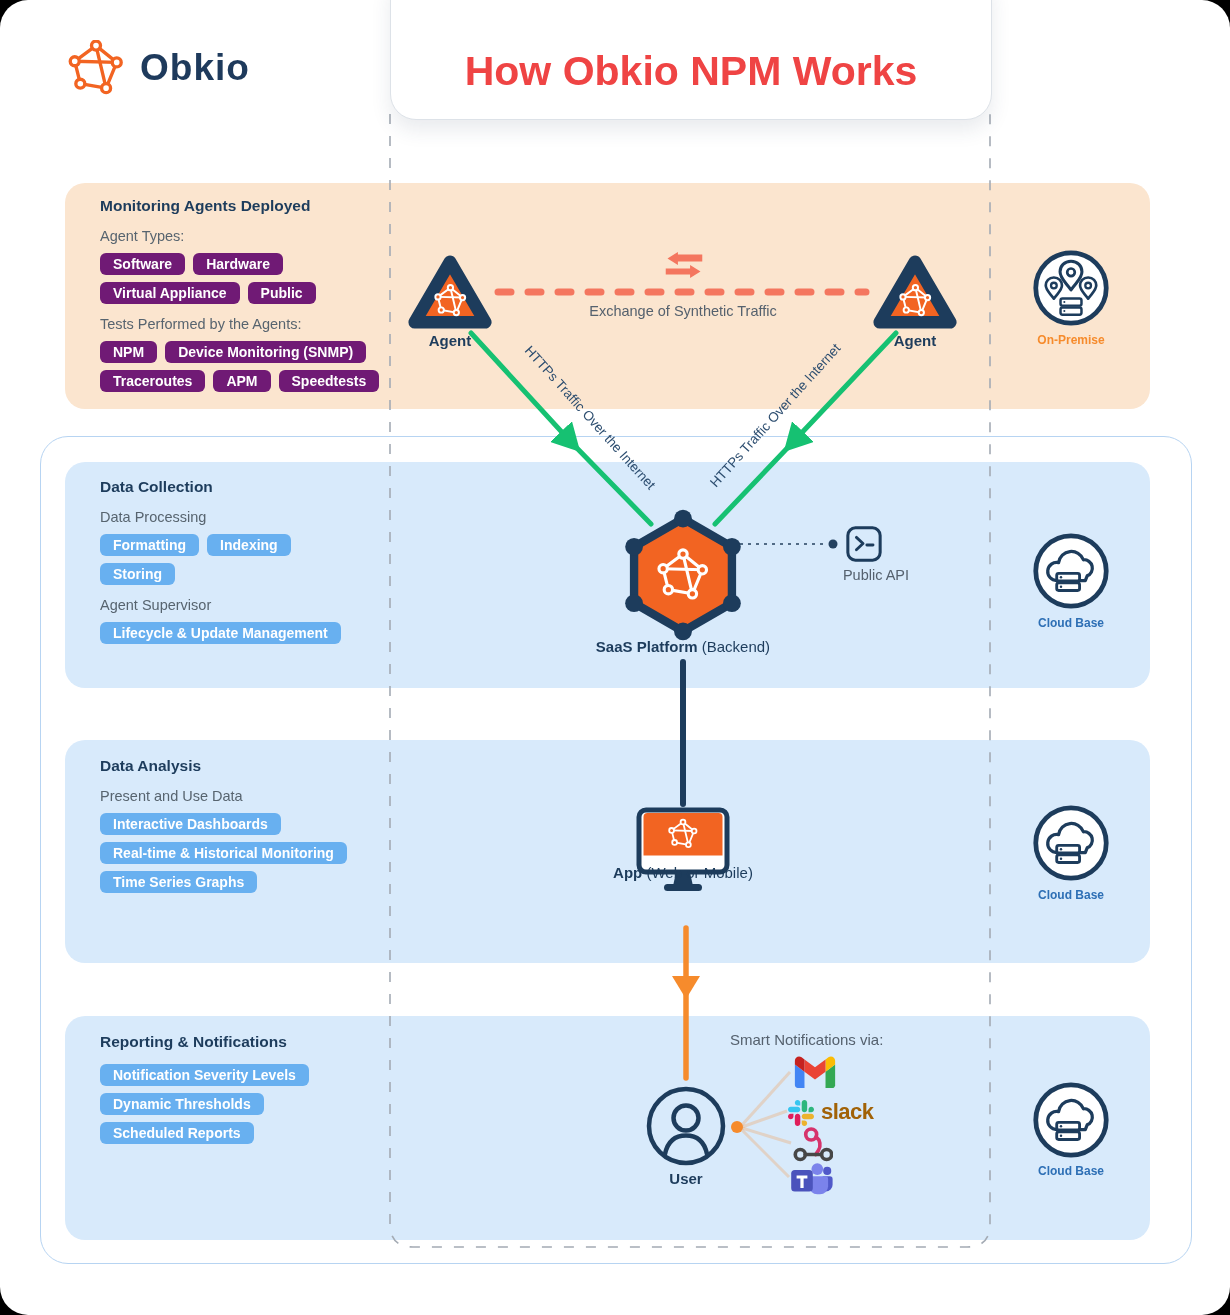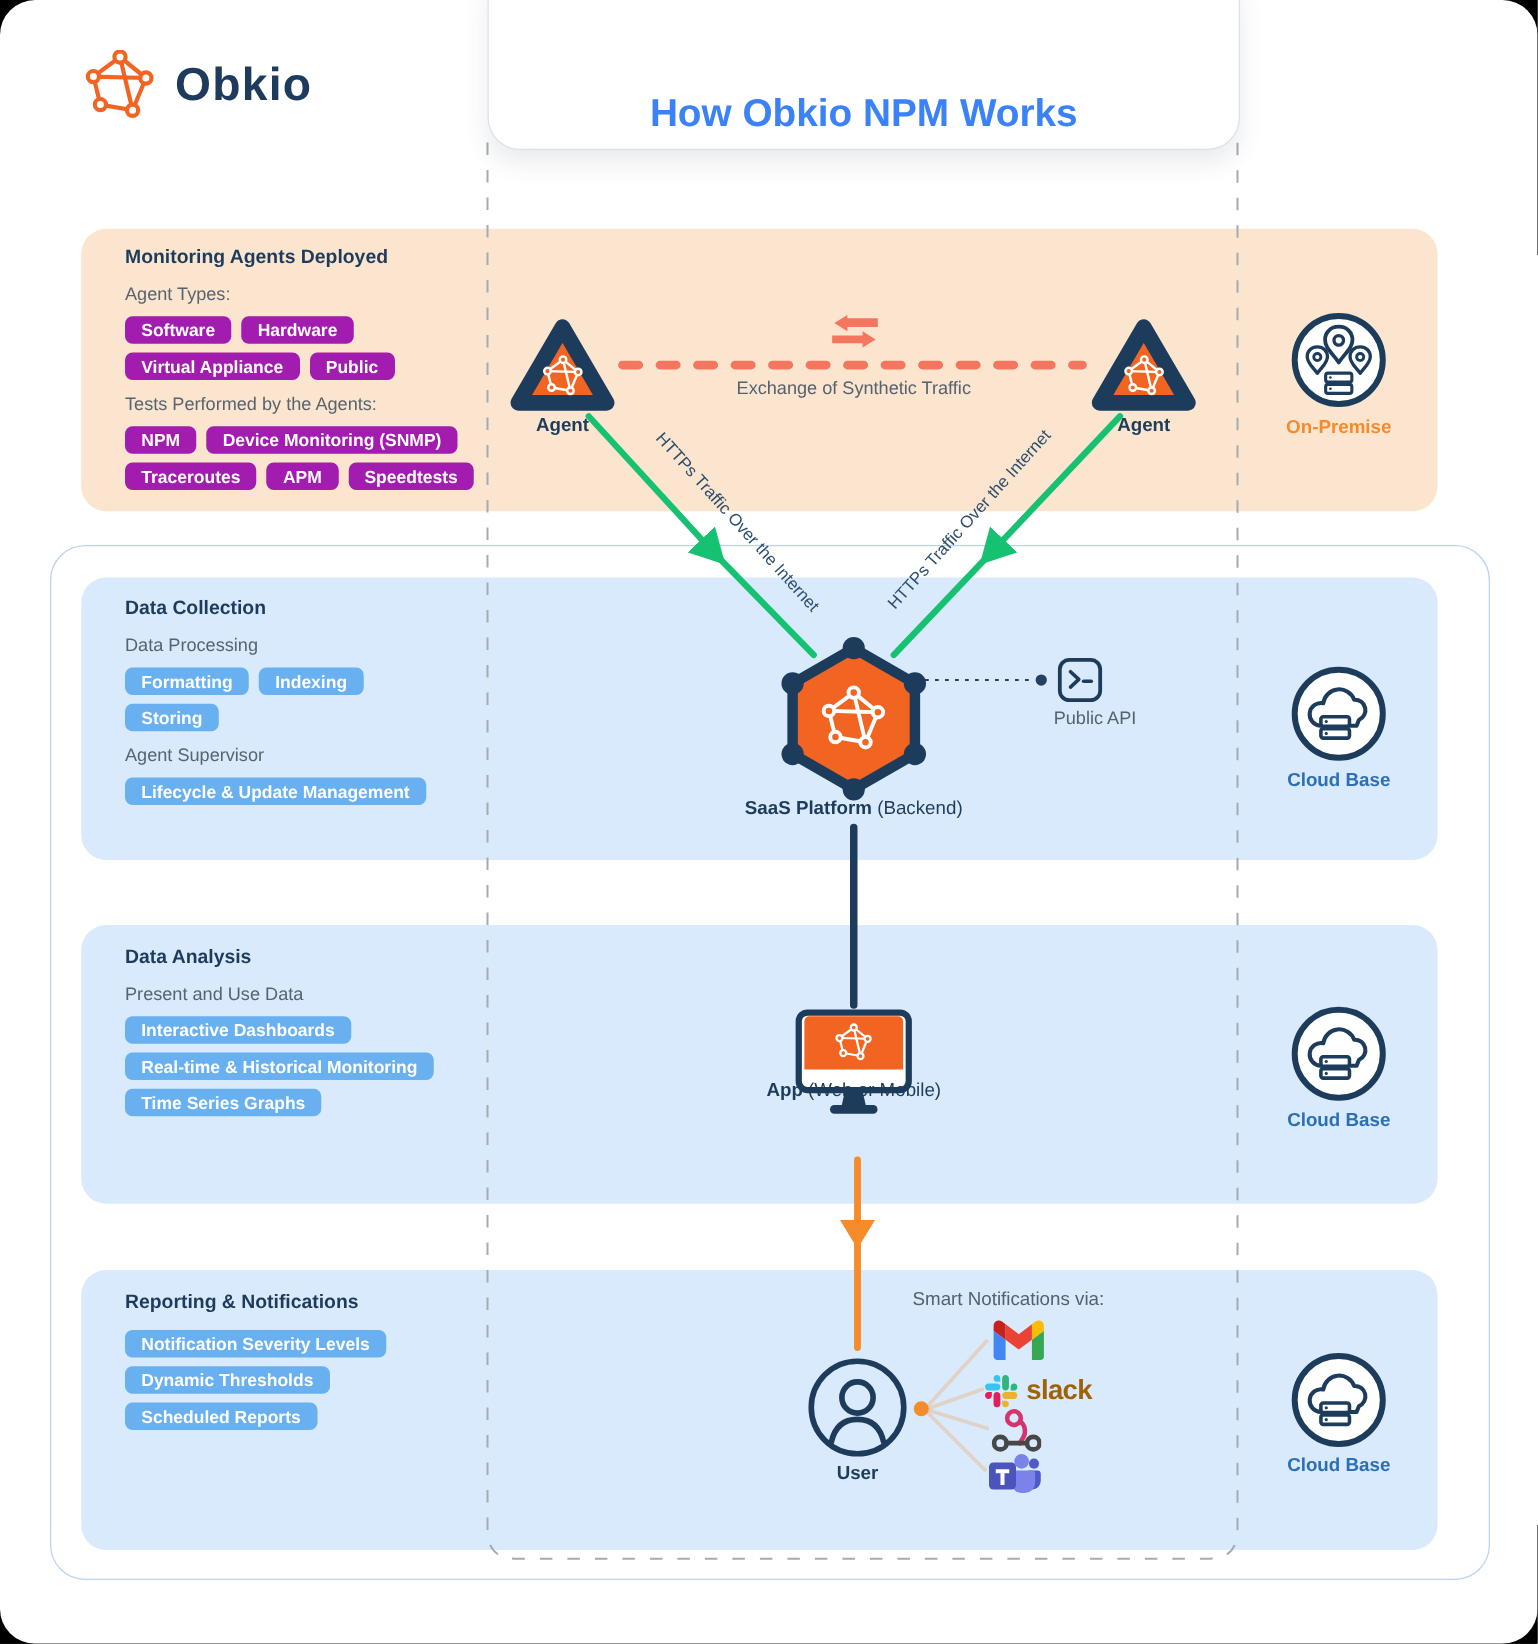--- a/index.html
+++ b/index.html
@@ -5,41 +5,41 @@
   html,body{margin:0;padding:0;background:#000;}
   body{font-family:"Liberation Sans",sans-serif;}
   .canvas{position:relative;width:1230px;height:1315px;margin:0 auto;background:#ffffff;border-radius:28px;overflow:hidden;text-decoration:underline;}
   .abs{position:absolute;}
 
   
   .brand{left:66px;top:40px;display:flex;align-items:center;gap:14px;}
   .brand-name{font-size:37px;font-weight:600;color:#1e3a5c;letter-spacing:1px;}
   .title-card{left:390px;top:-30px;width:600px;height:148px;background:#fff;border:1.5px solid #dde2e8;border-radius:26px;
     box-shadow:0 10px 20px rgba(40,60,90,.10);display:flex;align-items:flex-end;justify-content:center;z-index:8;}
-  .title-card h1{margin:0 0 10px 0;font-size:31px;font-weight:700;color:#3b82f6;}
+  .title-card h1{margin:0 0 24px 0;font-size:41px;font-weight:700;color:#ef4444;}
 
   
   .band{left:65px;width:1085px;border-radius:20px;z-index:1;}
   .band.orange{top:183px;height:226px;background:#fbe5cf;}
   .band.blue{background:#d8eafb;}
   .outer-box{left:40px;top:436px;width:1150px;height:826px;border:1.5px solid #b7d4f2;border-radius:28px;z-index:0;}
 
   
   .copy{left:100px;width:320px;z-index:6;}
   .copy h3{margin:0 0 13px 0;font-size:15.5px;font-weight:700;color:#1d3c5c;}
   .copy .sub{margin:0 0 9px 0;font-size:14.5px;color:#57646f;}
   .tag-row{display:flex;gap:8px;margin-bottom:7px;flex-wrap:wrap;}
   .tag{display:inline-block;padding:3px 13px;border-radius:6px;color:#fff;font-size:14px;font-weight:700;white-space:nowrap;}
-  .tag.o{background:#a21caf;}
+  .tag.o{background:#701a75;}
   .tag.b{background:#68b0f0;}
 
   
   .node-label{font-size:15px;font-weight:700;color:#1d3c5c;text-align:center;z-index:6;}
   .node-label .thin{font-weight:400;}
-  .side-label{width:140px;text-align:center;font-size:15px;font-weight:700;z-index:6;}
+  .side-label{width:140px;text-align:center;font-size:12px;font-weight:700;z-index:6;}
   .side-label.orange{color:#f68b2c;}
   .side-label.blue{color:#2d6fb5;}
   .small-gray{font-size:14.5px;color:#55616e;z-index:6;}
   .arrow-label{font-size:13.5px;color:#2d4e70;white-space:nowrap;z-index:6;transform-origin:left top;}
   .slack-word{font-size:22px;font-weight:800;color:#a16207;letter-spacing:-0.5px;z-index:6;}
 
   svg.layer{left:0;top:0;z-index:4;pointer-events:none;}
   svg.icon{z-index:6;}
 </style>
 </head>

